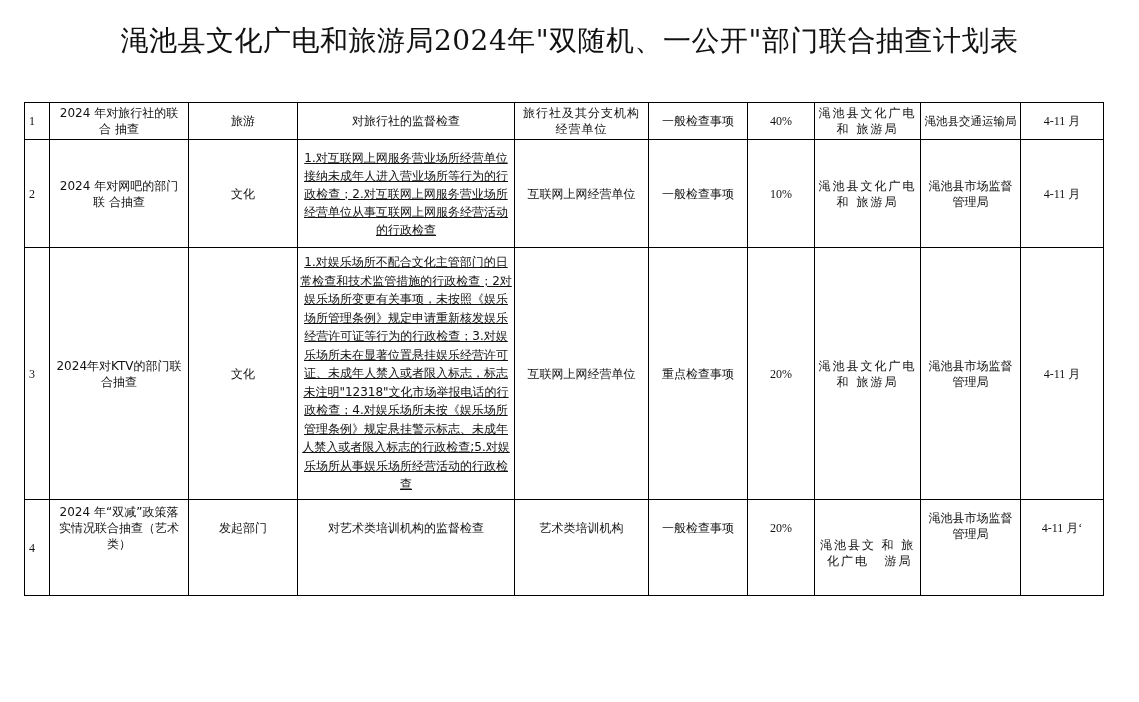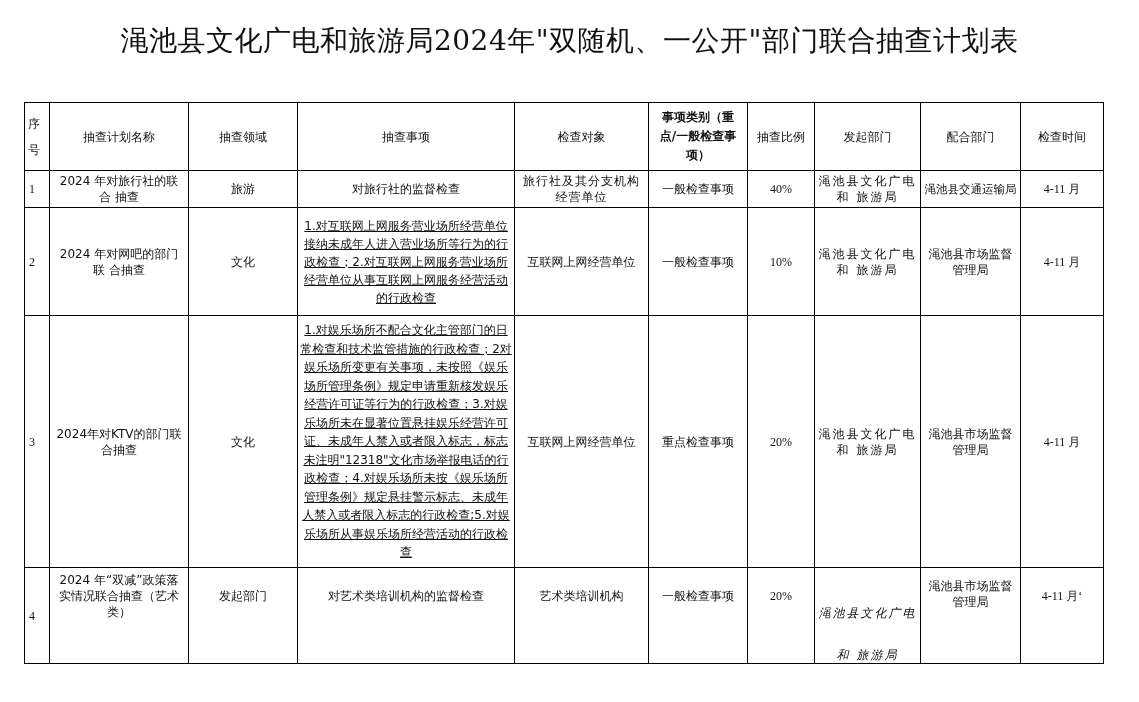--- a/index.html
+++ b/index.html
@@ -12,53 +12,41 @@
           table-layout:fixed; width:1079px; }
   td, th { border:1px solid #000; padding:0 2px; font-size:12px; line-height:16px;
            text-align:center; vertical-align:middle; font-weight:normal; word-break:break-all; }
   table { border:1.5px solid #000; }
   th.bold { font-weight:bold; }
   td.idx { text-align:left; padding-left:4px; font-family:"Liberation Serif", serif; }
   td.items { text-align:center; padding:0 2px;text-decoration:underline; }
   .num { font-family:"Liberation Serif", serif; }
   .spaced { letter-spacing:2px; }
   .top { vertical-align:top; padding-top:4px; }
-  .dept-split { display:flex; flex-direction:column; justify-content:space-between; height:88px; padding-top:30px; box-sizing:border-box;font-style:italic; }
+  .dept-split { display:flex; flex-direction:row; justify-content:space-between; height:88px; padding-top:30px; box-sizing:border-box; }
 </style>
 </head>
 <body>
 
 <div class="title">渑池县文化广电和旅游局2024年"双随机、一公开"部门联合抽查计划表</div>
 
 <table>
   <colgroup>
     <col style="width:25px">
     <col style="width:139px">
     <col style="width:109px">
     <col style="width:217px">
     <col style="width:134px">
     <col style="width:99px">
     <col style="width:67px">
     <col style="width:106px">
     <col style="width:100px">
     <col style="width:83px">
   </colgroup>
   <tbody>
-      <tr style="height:68px">
-    <th style="text-align:left;padding-left:3px;line-height:26px;">序号</th>
-    <th>抽查计划名称</th>
-    <th>抽查领域</th>
-    <th>抽查事项</th>
-    <th>检查对象</th>
-    <th class="bold" style="line-height:19px;padding:0 10px;">事项类别（重点/一般检查事项）</th>
-    <th>抽查比例</th>
-    <th>发起部门</th>
-    <th>配合部门</th>
-    <th>检查时间</th>
-  </tr>
 
   <tr style="height:37px">
     <td class="idx">1</td>
     <td style="padding:0 6px;">2024 年对旅行社的联合 抽查</td>
     <td>旅游</td>
     <td>对旅行社的监督检查</td>
     <td class="spaced" style="letter-spacing:1px;">旅行社及其分支机构经营单位</td>
     <td>一般检查事项</td>
     <td class="num">40%</td>
     <td class="spaced">渑池县文化广电和 旅游局</td>

